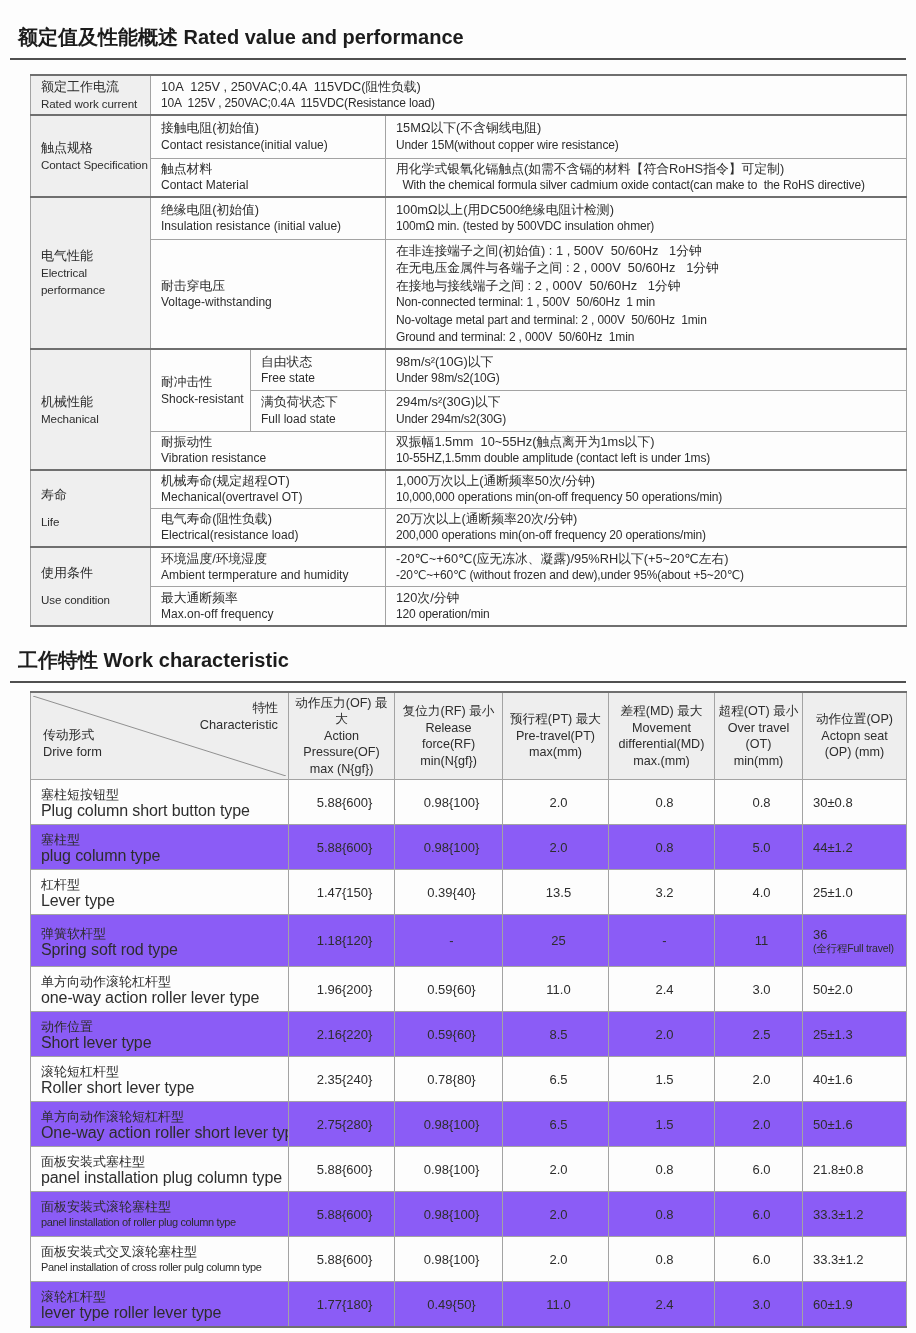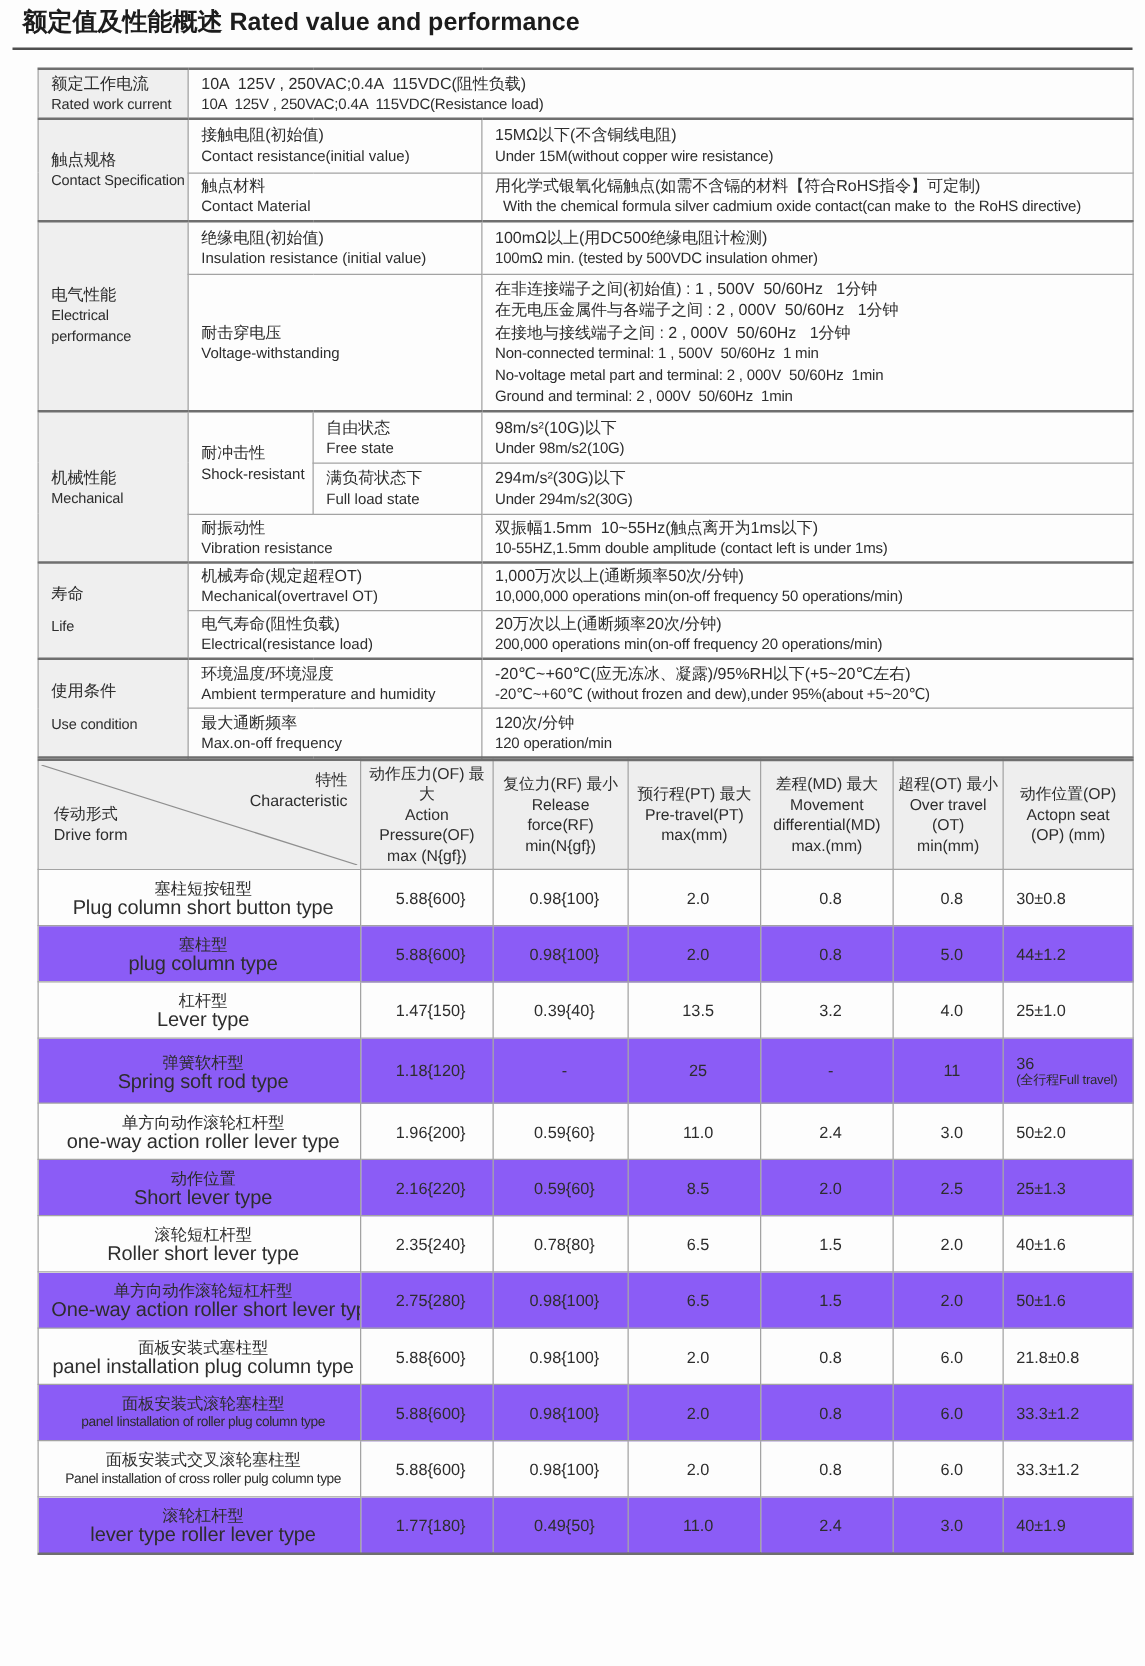--- a/index.html
+++ b/index.html
@@ -1,21 +1,21 @@
 <!DOCTYPE html>
 <html><head>
 <meta charset="utf-8">
 <style>
   html,body{margin:0;padding:0;}
   body{
     width:916px;min-height:1333px;background:#fdfdfd;color:#2d2d2d;
     font-family:"Liberation Sans","DejaVu Sans",sans-serif;
     -webkit-font-smoothing:antialiased;
   }
-  .page{padding:2px 10px 0 10px;}
+  .page{padding:22px 10px 0 10px;}
   .title-block{margin:2px 0 14px 0;border-bottom:2px solid #4f4f4f;}
   .title-block h1{
     margin:0 0 7px 8px;font-size:20px;font-weight:bold;color:#1c1c1c;letter-spacing:0;
   }
   .title-block.second{margin-top:20px;margin-bottom:8px;}
 
   table.dtable{
     border-collapse:collapse;table-layout:fixed;width:876px;margin-left:20px;
     border-left:1px solid #9c9c9c;border-right:1px solid #9c9c9c;
     border-top:2px solid #6f6f6f;border-bottom:2px solid #6f6f6f;
@@ -46,21 +46,21 @@
   }
   th.corner{padding:0;position:relative;}
   .corner-wrap{position:relative;width:100%;height:80px;}
   .corner-wrap svg{position:absolute;left:0;top:0;width:100%;height:100%;}
   .corner-top{position:absolute;top:4px;right:8px;text-align:right;line-height:16.5px;font-size:12.8px;}
   .corner-bottom{position:absolute;bottom:16px;left:10px;text-align:left;line-height:16.5px;font-size:12.8px;}
 
   table.work tbody tr{height:45px;}
   table.work tbody tr.tall{height:52px;}
   table.work tbody tr.alt{background:#8b5cf6;}
-  td.drive{text-align:center;padding-left:13px;overflow:hidden;}
+  td.drive{text-align:left;padding-left:13px;overflow:hidden;}
   td.drive .zh{font-size:13px;line-height:17px;white-space:nowrap;}
   td.drive .en{font-size:16px;line-height:15px;white-space:nowrap;letter-spacing:-0.1px;}
   td.drive .en.condensed{font-size:11px;letter-spacing:-0.35px;}
   td.num{text-align:center;font-size:13px;padding:0;}
   td.op{text-align:left;padding-left:15px;font-size:13px;}
   td.op .opn{font-size:10.5px;line-height:12px;letter-spacing:-0.2px;}
 </style>
 </head>
 <body>
 
@@ -228,20 +228,23 @@
           <div class="en">Max.on-off frequency</div>
         </td>
         <td class="val">
           <div>120次/分钟</div>
           <div class="en">120 operation/min</div>
         </td>
       </tr>
     </tbody>
   </table>
 
+  <div class="title-block second">
+    <h1>工作特性 Work characteristic</h1>
+  </div>
 
   <table class="dtable work">
     <colgroup>
       <col style="width:258px">
         <col style="width:106px">
         <col style="width:108px">
       <col style="width:106px">
         <col style="width:106px">
         <col style="width:88px">
         <col style="width:104px">
@@ -480,20 +483,20 @@
     <td class="drive">
       <div class="zh">滚轮杠杆型</div>
       <div class="en">lever type roller lever type</div>
     </td>
     <td class="num">1.77{180}</td>
     <td class="num">0.49{50}</td>
     <td class="num">11.0</td>
     <td class="num">2.4</td>
     <td class="num">3.0</td>
     <td class="op">
-      <div class="opv">40±1.9</div>
+      <div class="opv">60±1.9</div>
 
     </td>
   </tr>
 </tbody>
   </table>
 
 </div>
 
 </body></html>

